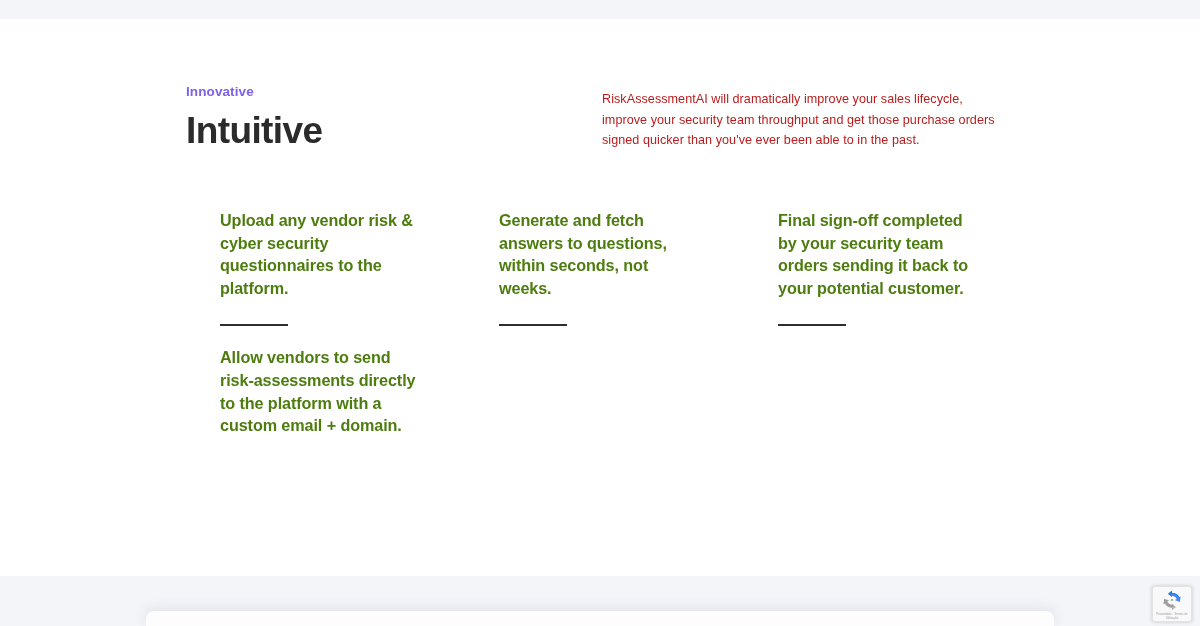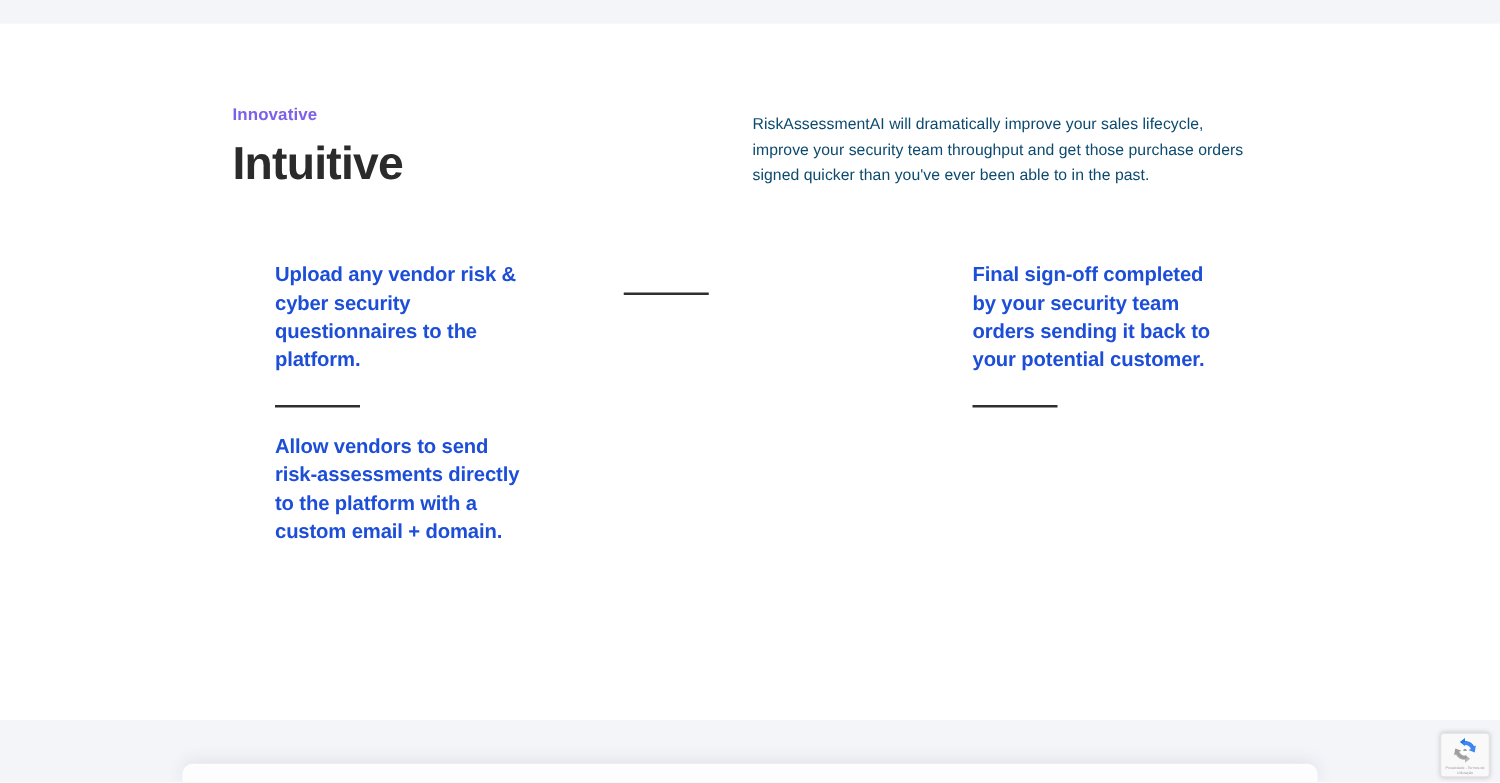--- a/index.html
+++ b/index.html
@@ -76,21 +76,21 @@
   }
 
   .intro-block {
     width: 404px;
     padding-top: 6px;
   }
 
   .intro-text {
     font-size: 12.6px;
     line-height: 20.5px;
-    color: #0c4a6e;
+    color: #b91c1c;
     letter-spacing: 0.05px;
   }
 
   
   .features-grid {
     position: absolute;
     top: 190px;
     left: 34px;
     width: 790px;
     display: grid;
@@ -100,21 +100,21 @@
   }
 
   .feature-card {
     padding-right: 20px;
   }
 
   .feature-text {
     font-size: 16.2px;
     font-weight: 700;
     line-height: 22.6px;
-    color: #1d4ed8;
+    color: #4d7c0f;
     letter-spacing: -0.1px;
     max-width: 196px;
   }
 
   .feature-card.col3 .feature-text {
     max-width: 200px;
   }
 
   .feature-rule {
     width: 68px;
@@ -198,20 +198,21 @@
     </div>
 
     <div class="features-grid">
 
       <div class="feature-card col1 row1">
         <p class="feature-text">Upload any vendor risk &amp; cyber security questionnaires to the platform.</p>
         <div class="feature-rule"></div>
       </div>
 
       <div class="feature-card col2 row1">
+        <p class="feature-text">Generate and fetch answers to questions, within seconds, not weeks.</p>
         <div class="feature-rule"></div>
       </div>
 
       <div class="feature-card col3 row1">
         <p class="feature-text">Final sign-off completed by your security team orders sending it back to your potential customer.</p>
         <div class="feature-rule"></div>
       </div>
 
 
       <div class="feature-card col2 row2">

